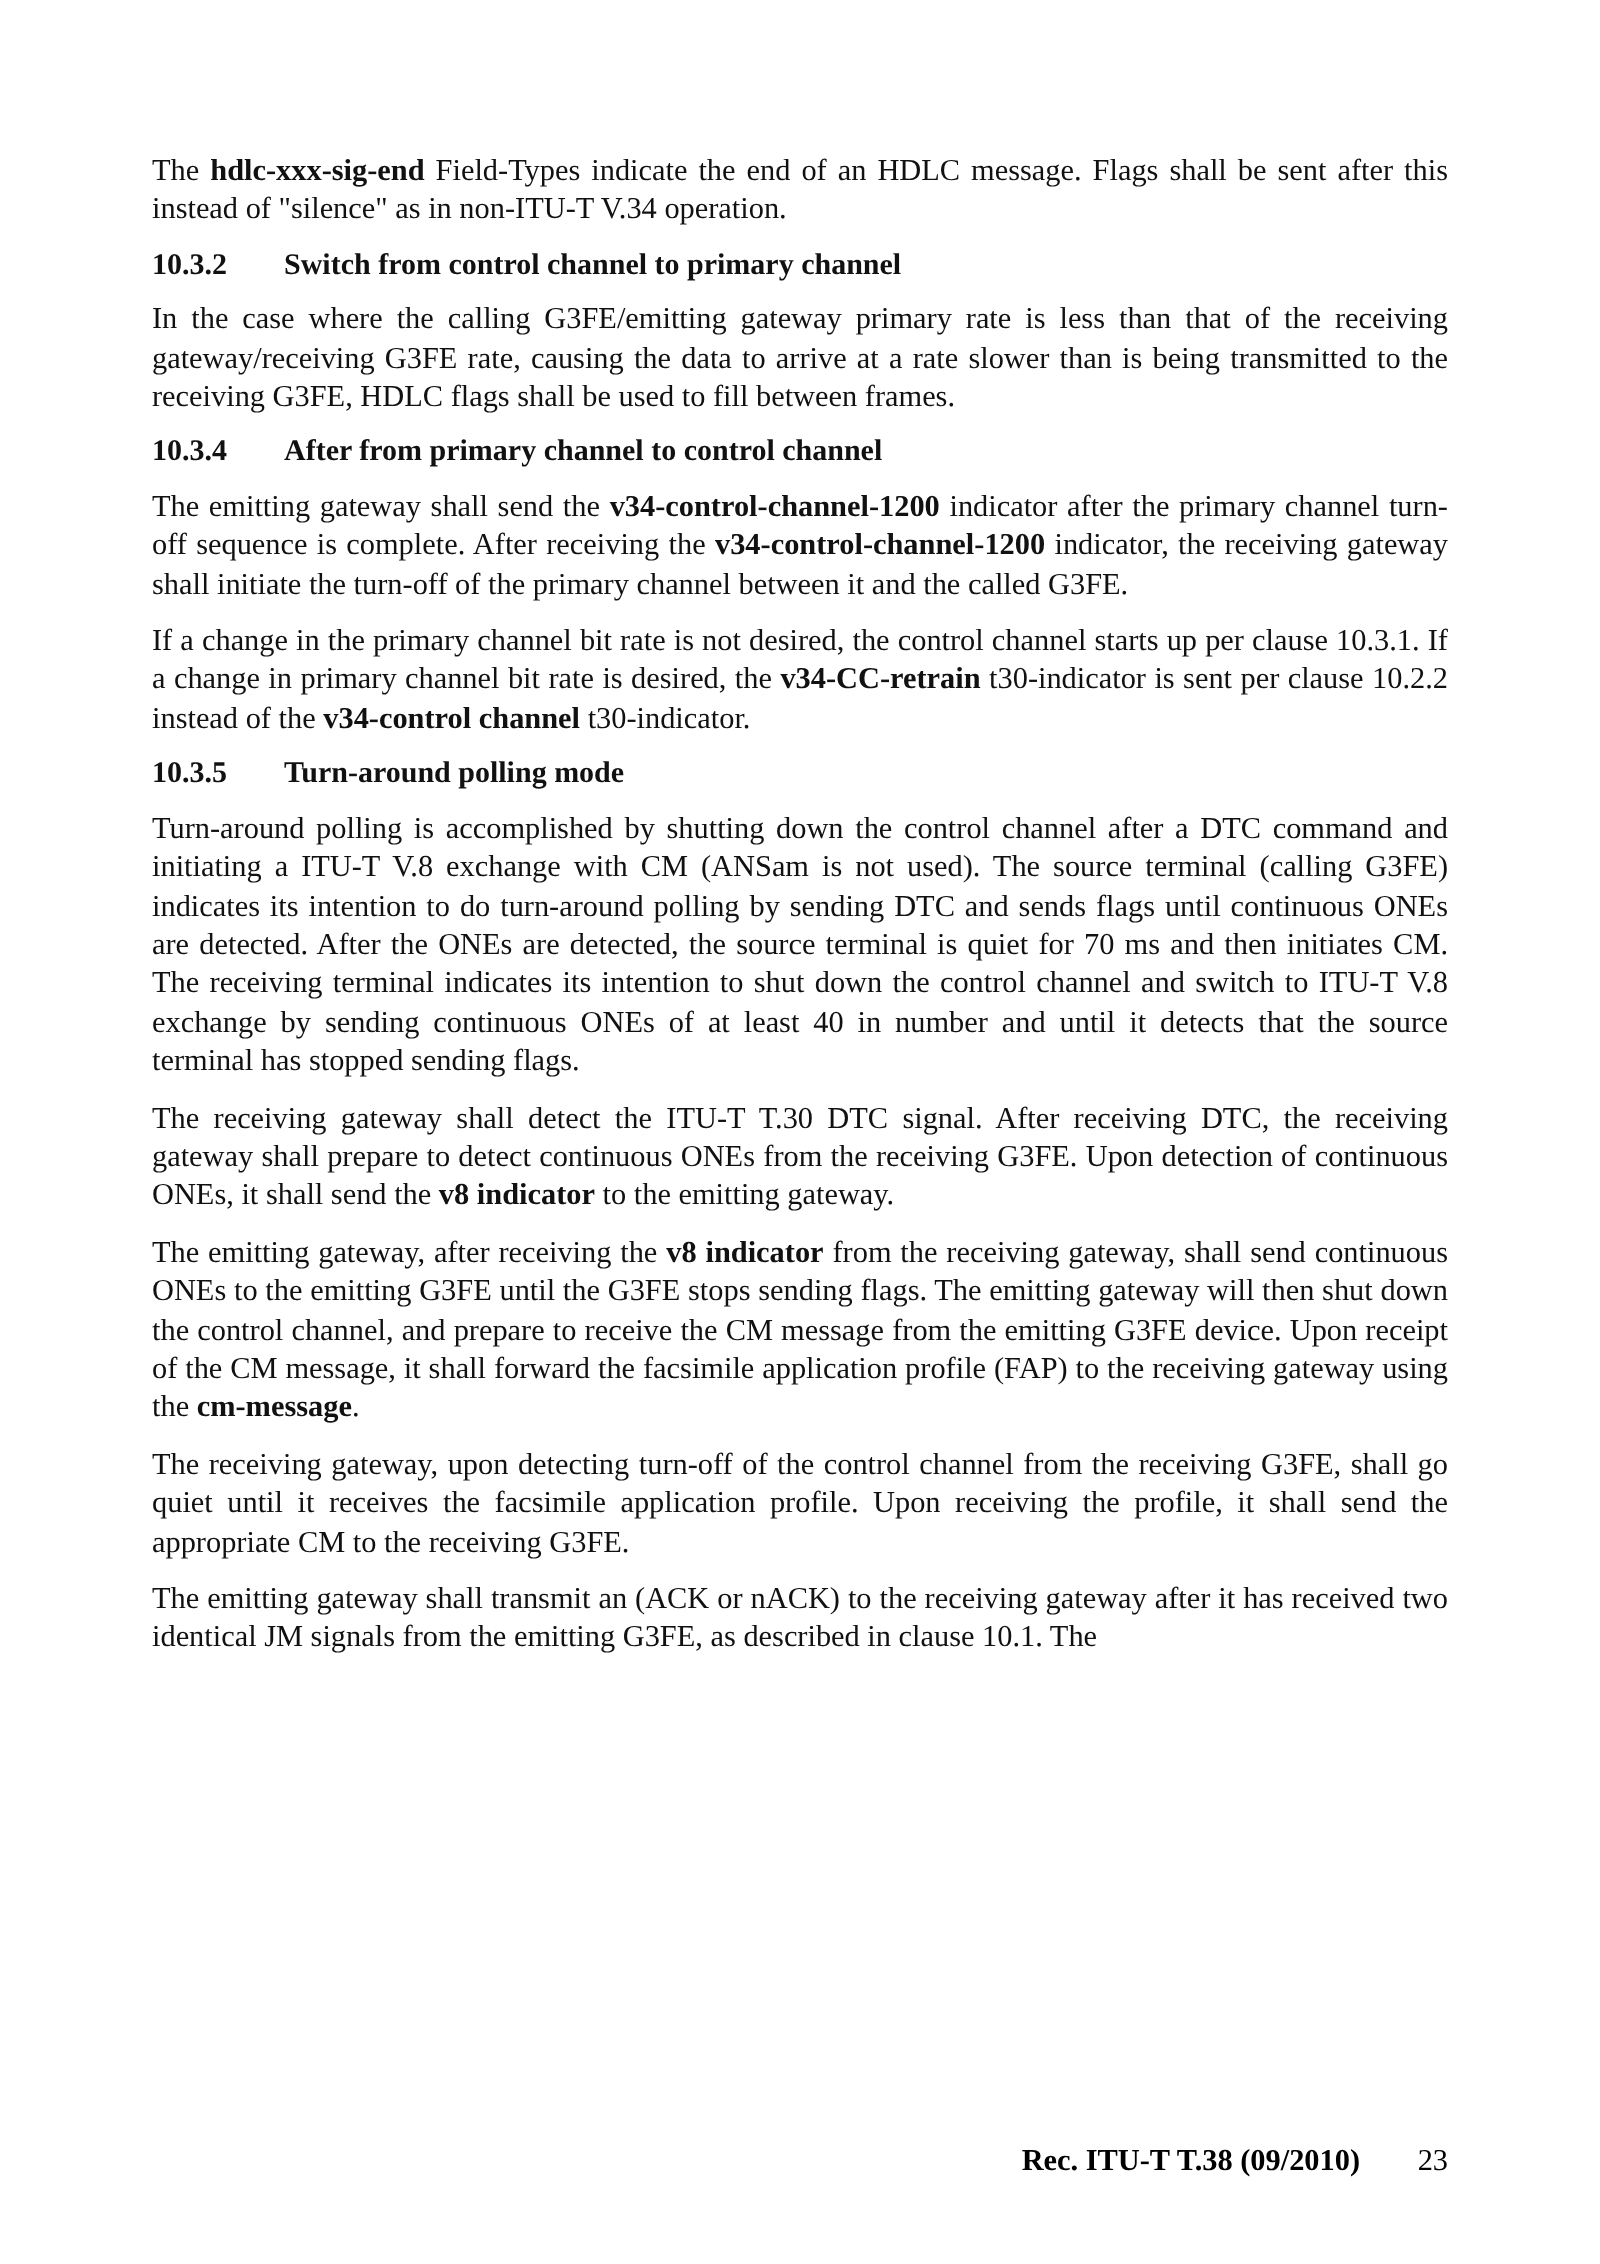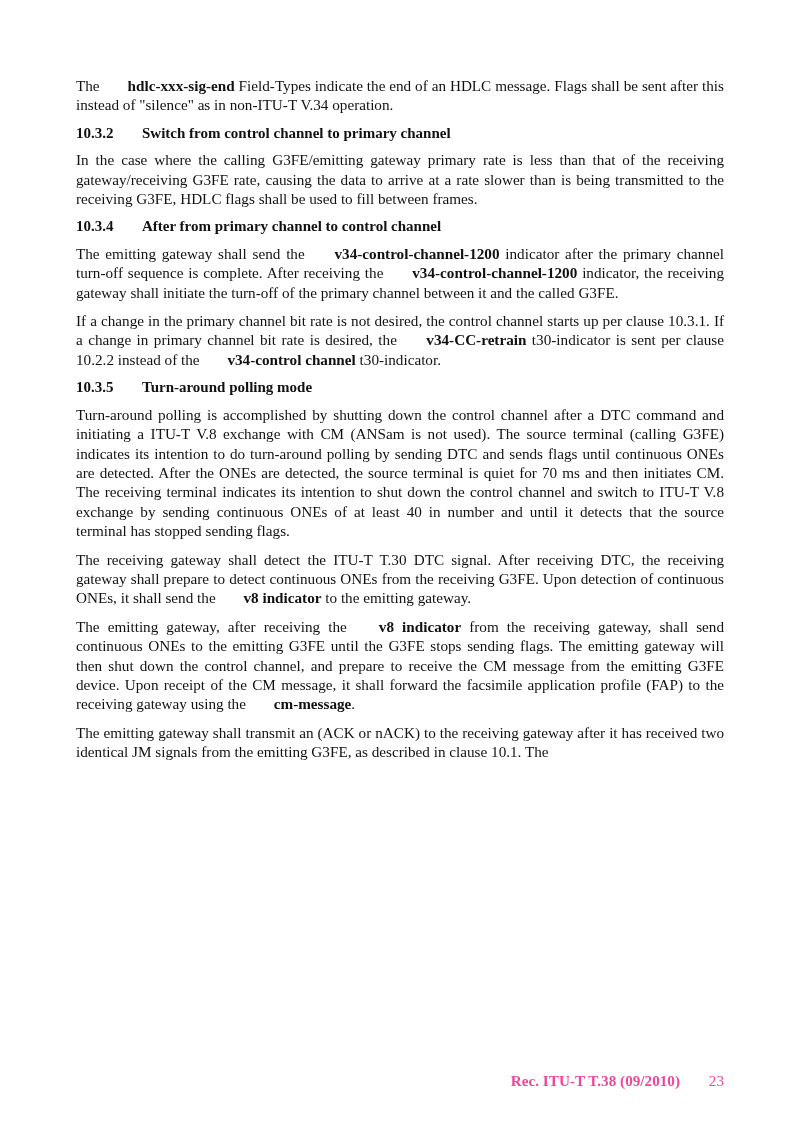--- a/index.html
+++ b/index.html
@@ -5,24 +5,24 @@
   html, body { margin: 0; padding: 0; background: #ffffff; }
   body { width: 800px; height: 1132px; position: relative; overflow: hidden; }
   .page {
     position: absolute; left: 76px; top: 76px; width: 648px;
     font-family: "Liberation Serif", serif; font-size: 15.2px; line-height: 19.4px;
     color: #111;
   }
   p { margin: 0 0 9px 0; text-align: justify; }
   h3 { margin: 3px 0 7px 0; font-size: 15px; line-height: 19.4px; font-weight: bold; }
   h3 .num { display: inline-block; width: 66px; }
-  b { font-weight: bold; margin-left: 24px; }
+  b { font-weight: bold; }
   .footer {
     position: absolute; top: 1072px; left: 76px; width: 648px;
-    font-family: "Liberation Serif", serif; font-size: 15.2px; text-align: right; color: #ec4899;
+    font-family: "Liberation Serif", serif; font-size: 15.2px; text-align: right; color: #000000;
   }
   .footer .rec { font-weight: bold; }
   .footer .pg { display: inline-block; width: 44px; text-align: right; }
 </style>
 </head>
 <body>
 
 <div class="page">
   <p><span>The </span><b>hdlc-xxx-sig-end</b><span> Field-Types indicate the end of an HDLC message. Flags shall be sent after this instead of "silence" as in non-ITU-T V.34 operation.</span></p>
 
@@ -31,18 +31,19 @@
   <p>In the case where the calling G3FE/emitting gateway primary rate is less than that of the receiving gateway/receiving G3FE rate, causing the data to arrive at a rate slower than is being transmitted to the receiving G3FE, HDLC flags shall be used to fill between frames.</p>
 
   <h3><span class="num">10.3.4</span><span>After from primary channel to control channel</span></h3>
   <p><span>The emitting gateway shall send the </span><b>v34-control-channel-1200</b><span> indicator after the primary channel turn-off sequence is complete. After receiving the </span><b>v34-control-channel-1200</b><span> indicator, the receiving gateway shall initiate the turn-off of the primary channel between it and the called G3FE.</span></p>
   <p><span>If a change in the primary channel bit rate is not desired, the control channel starts up per clause 10.3.1. If a change in primary channel bit rate is desired, the </span><b>v34-CC-retrain</b><span> t30-indicator is sent per clause 10.2.2 instead of the </span><b>v34-control channel</b><span> t30-indicator.</span></p>
 
   <h3><span class="num">10.3.5</span><span>Turn-around polling mode</span></h3>
   <p>Turn-around polling is accomplished by shutting down the control channel after a DTC command and initiating a ITU-T V.8 exchange with CM (ANSam is not used). The source terminal (calling G3FE) indicates its intention to do turn-around polling by sending DTC and sends flags until continuous ONEs are detected. After the ONEs are detected, the source terminal is quiet for 70 ms and then initiates CM. The receiving terminal indicates its intention to shut down the control channel and switch to ITU-T V.8 exchange by sending continuous ONEs of at least 40 in number and until it detects that the source terminal has stopped sending flags.</p>
   <p><span>The receiving gateway shall detect the ITU-T T.30 DTC signal. After receiving DTC, the receiving gateway shall prepare to detect continuous ONEs from the receiving G3FE. Upon detection of continuous ONEs, it shall send the </span><b>v8 indicator</b><span> to the emitting gateway.</span></p>
   <p><span>The emitting gateway, after receiving the </span><b>v8 indicator</b><span> from the receiving gateway, shall send continuous ONEs to the emitting G3FE until the G3FE stops sending flags. The emitting gateway will then shut down the control channel, and prepare to receive the CM message from the emitting G3FE device. Upon receipt of the CM message, it shall forward the facsimile application profile (FAP) to the receiving gateway using the </span><b>cm-message</b><span>.</span></p>
+  <p>The receiving gateway, upon detecting turn-off of the control channel from the receiving G3FE, shall go quiet until it receives the facsimile application profile. Upon receiving the profile, it shall send the appropriate CM to the receiving G3FE.</p>
   <p>The emitting gateway shall transmit an (ACK or nACK) to the receiving gateway after it has received two identical JM signals from the emitting G3FE, as described in clause 10.1. The</p>
 </div>
 
 <div class="footer">
   <span class="rec">Rec. ITU-T T.38 (09/2010)</span><span class="pg">23</span>
 </div>
 
 </body></html>

